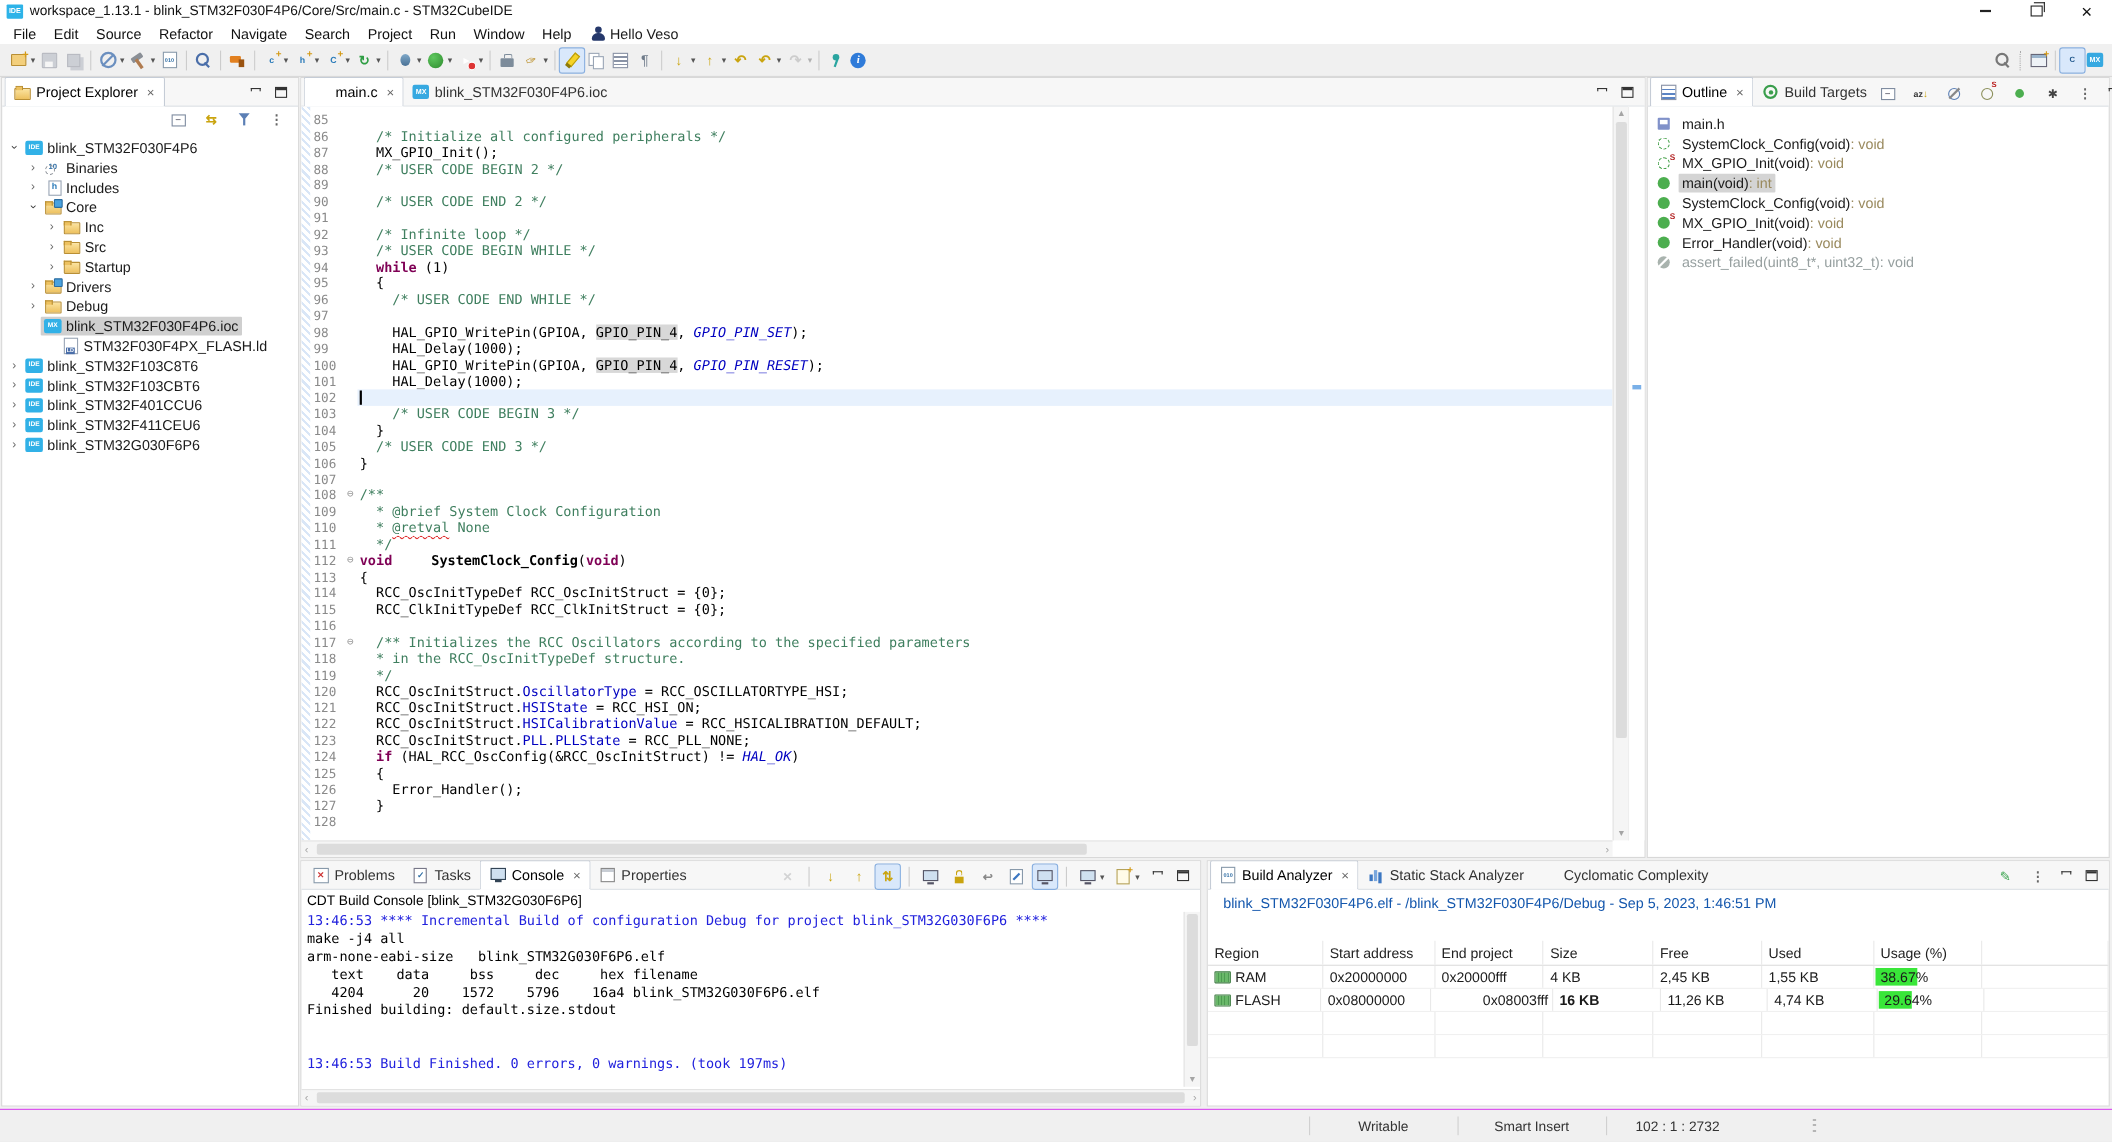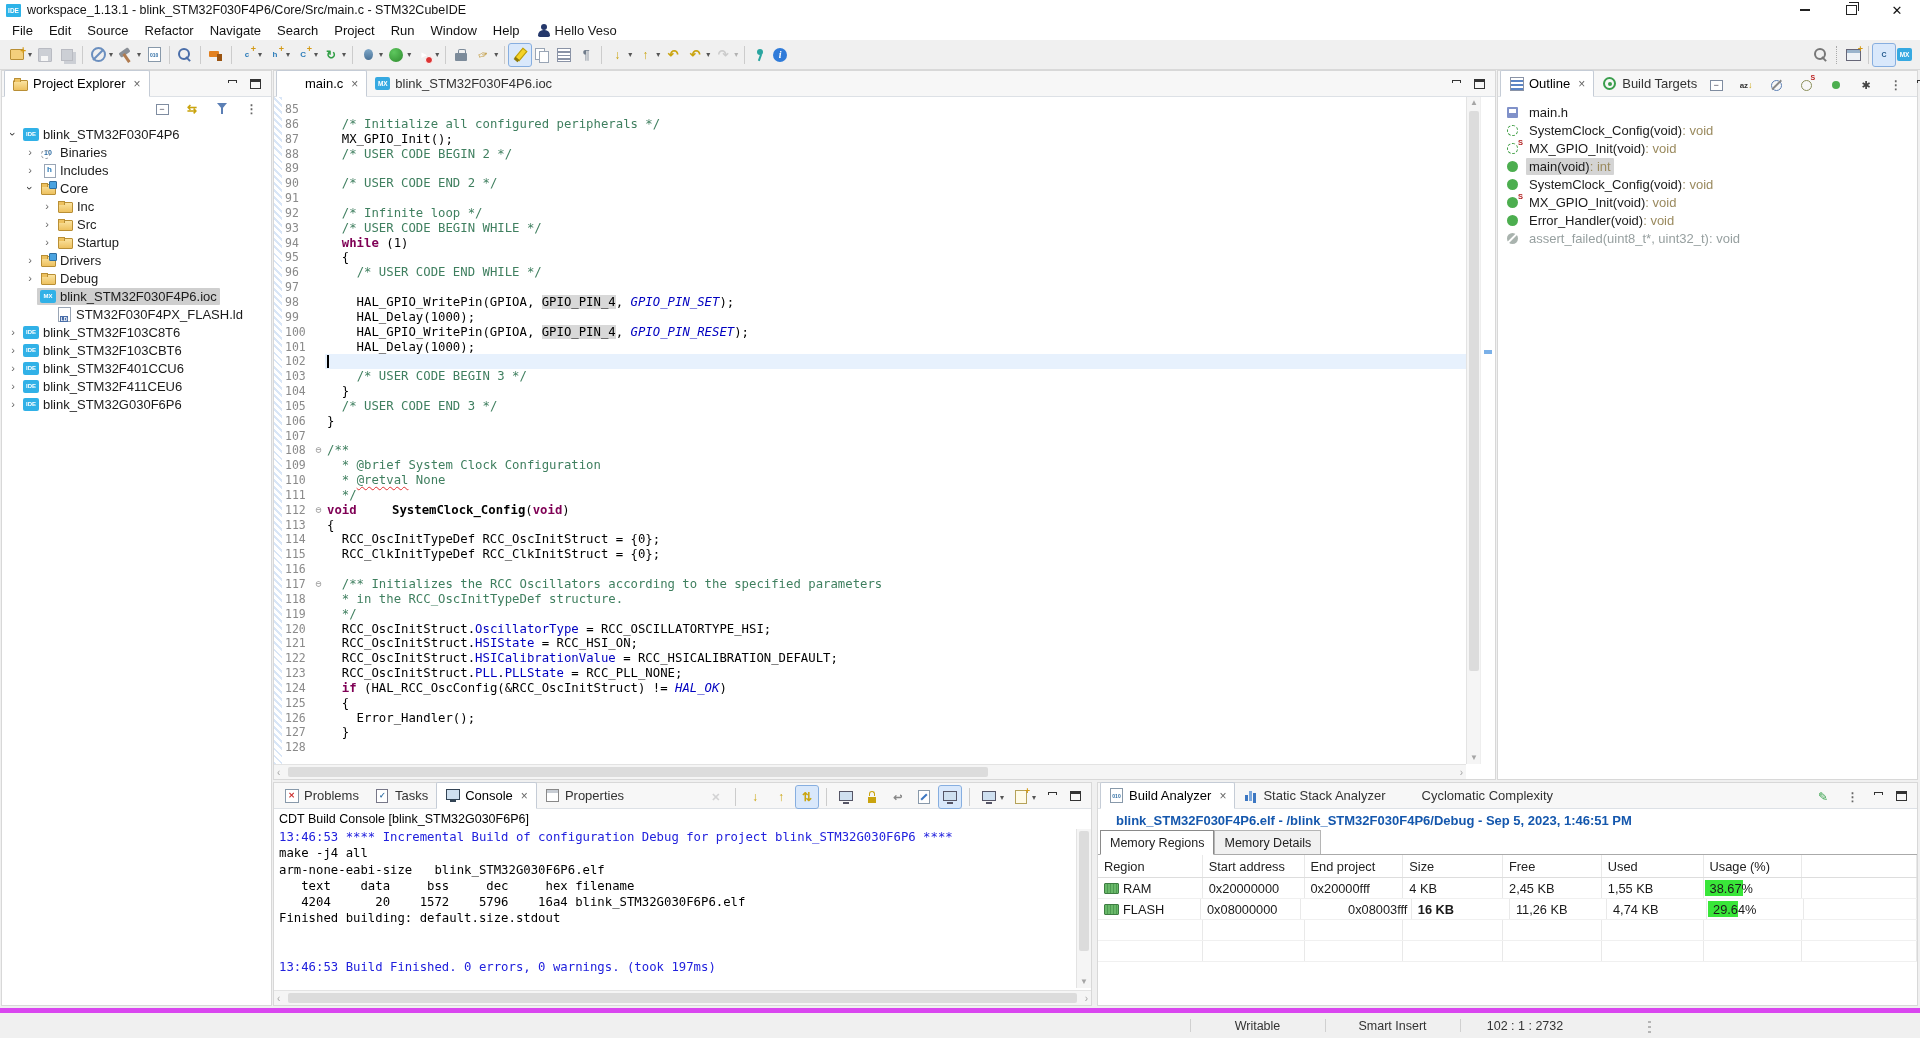--- a/index.html
+++ b/index.html
@@ -199,33 +199,33 @@
   .oselbox.sel{background:#d4d4d4;}
   .olabel{font-size:13px;color:#1b1b1b;}
   .ortype{font-size:13px;color:#9a8a5e;}
   .orow.oinactive .olabel,.orow.oinactive .ortype{color:#97a0a0;}
   
   .consub{height:19px;display:flex;align-items:center;padding-left:5px;font-size:12.5px;color:#000;}
   .context{position:absolute;left:0;right:15px;top:46px;bottom:17px;overflow:hidden;padding-left:5px;}
   .con-line{font-family:"DejaVu Sans Mono",monospace;font-size:12.3px;height:16.3px;line-height:16.3px;white-space:pre;color:#000;}
   .con-line.info{color:#2121dd;}
   
-  .bahead{height:22px;display:flex;align-items:center;padding-left:18px;font-size:13px;font-weight:bold;color:#1457ad;}
+  .bahead{height:22px;display:flex;align-items:center;padding-left:2px;font-size:13px;font-weight:normal;color:#1457ad;margin-left:12px;}
   .subtabs{height:24px;display:flex;align-items:flex-end;padding-left:2px;position:relative;}
   .subtabs:after{content:"";position:absolute;left:0;right:0;bottom:0;height:1px;background:#aaa;}
   .stab{height:23px;display:flex;align-items:center;padding:0 9px;font-size:12.5px;border:1px solid #b5b5b5;background:#f1f1f1;color:#222;position:relative;}
   .stab.active{background:#fff;border-color:#8a8a8a;border-bottom-color:#fff;z-index:2;}
   .matable{position:absolute;left:0;right:0;top:72px;bottom:0;overflow:hidden;}
   .marow{display:flex;height:20px;align-items:center;border-bottom:1px solid #f0f0f0;}
   .marow.mahead{height:22px;border-bottom:1px solid #ddd;color:#222;}
   .macell{height:100%;display:flex;align-items:center;padding-left:6px;box-sizing:border-box;border-right:1px solid #e9e9e9;font-size:12.8px;position:relative;gap:4px;}
   .usagebar{position:absolute;left:1px;top:2px;bottom:2px;background:#39e639;z-index:0;}
   .usagetext{position:relative;z-index:1;}
   
-  .statusbar{position:absolute;left:0;top:1008px;width:1920px;height:30px;background:#f0f0f0;border-top:5px solid #d946ef;box-sizing:border-box;font-size:12.5px;color:#333;}
+  .statusbar{position:absolute;left:0;top:1008px;width:1920px;height:30px;background:#f0f0f0;border-top:1px solid #d946ef;box-sizing:border-box;font-size:12.5px;color:#333;}
   .sbitem{position:absolute;top:0;height:100%;display:flex;align-items:center;justify-content:center;}
   .sbsep{position:absolute;top:6px;bottom:6px;width:1px;background:#d0d0d0;}
   .sbdots{position:absolute;left:1648px;top:8px;width:3px;height:14px;background:repeating-linear-gradient(#b5b5b5 0 2px,transparent 2px 5px);}
 </style>
 </head>
 <body>
 
 <div class="app">
 
   <div class="titlebar">
@@ -1030,24 +1030,20 @@
             <span class="tbtn">
               <span class="ti i-dots">⋮</span>
             </span>
           </span>
         <span class="panebtns" style="margin-left:2px;">
           <span class="btn-min"></span>
           <span class="btn-max"></span>
         </span>
       </div>
       <div class="bahead">blink_STM32F030F4P6.elf - /blink_STM32F030F4P6/Debug - Sep 5, 2023, 1:46:51 PM</div>
-      <div class="subtabs" id="ba-subtabs">
-          <span class="stab active">Memory Regions</span>
-          <span class="stab">Memory Details</span>
-        </div>
       <div class="matable" id="ba-table">
           <div class="marow mahead">
             <span class="macell" style="width: 105px;">Region</span>
             <span class="macell" style="width: 102px;">Start address</span>
             <span class="macell" style="width: 99px;">End project</span>
             <span class="macell" style="width: 100px;">Size</span>
             <span class="macell" style="width: 99px;">Free</span>
             <span class="macell" style="width: 102px;">Used</span>
             <span class="macell" style="width: 99px;">Usage (%)</span>
             <span class="macell" style="width: 115px;"></span>

